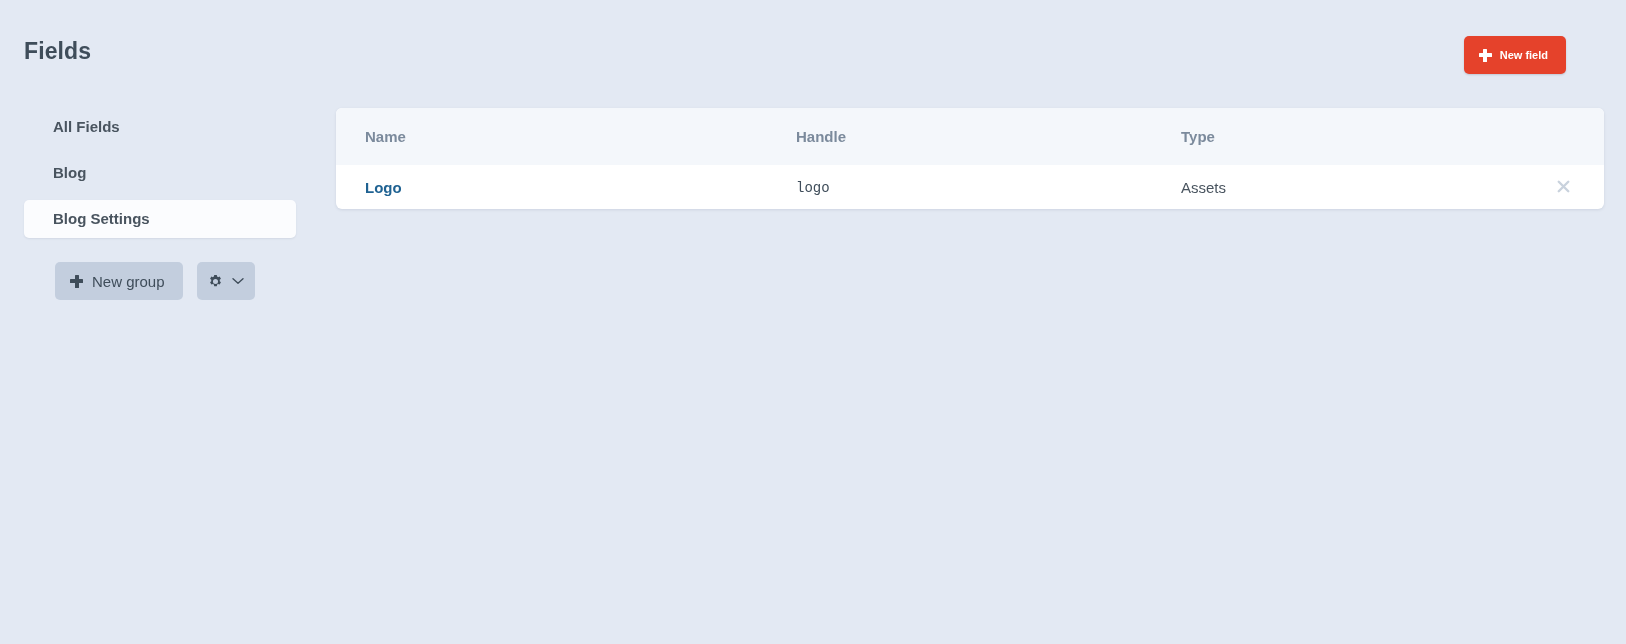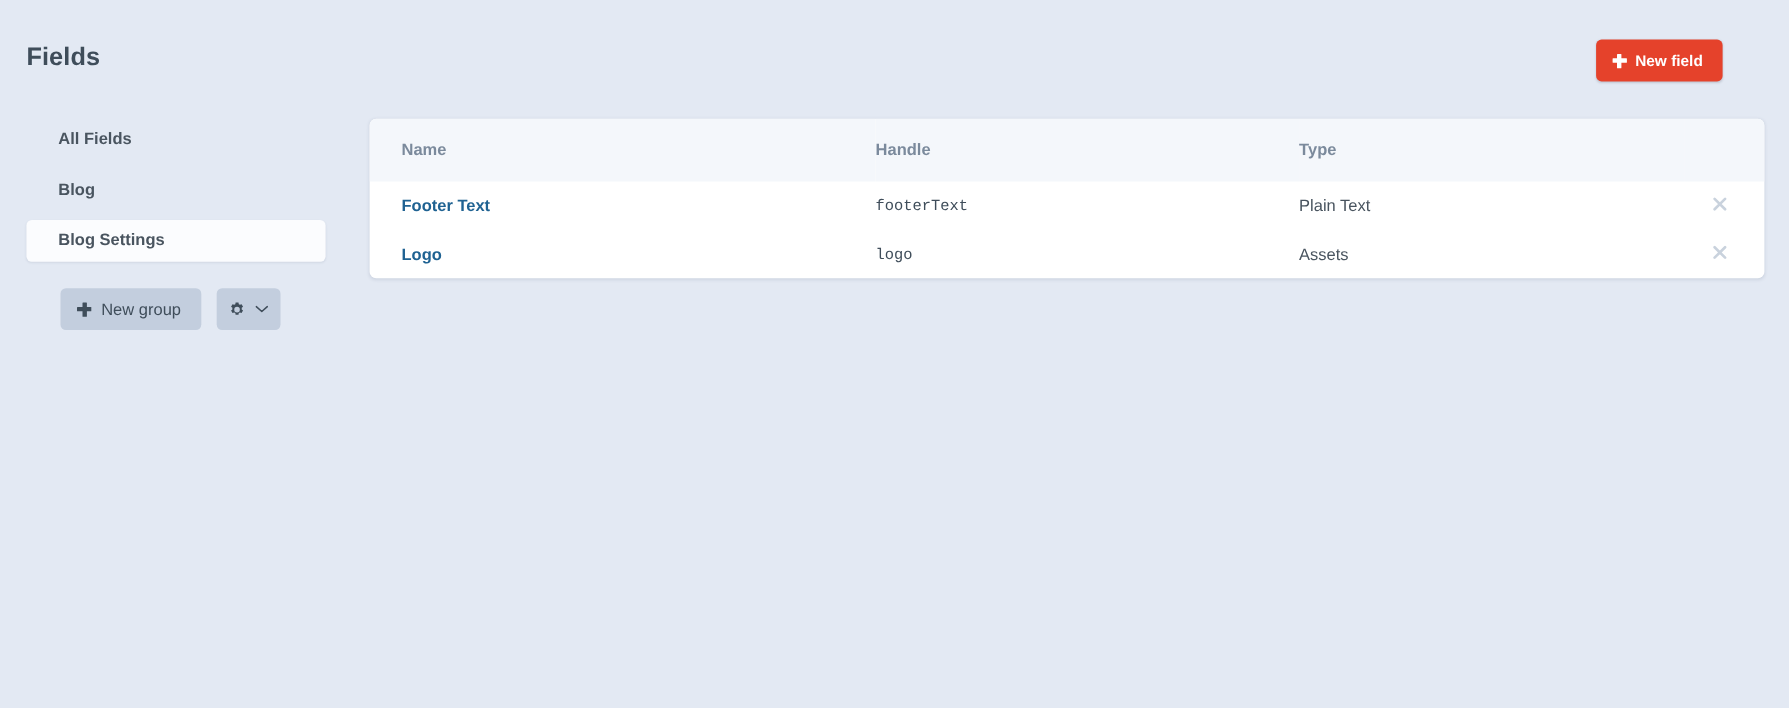--- a/index.html
+++ b/index.html
@@ -45,21 +45,21 @@
     position: absolute;
     right: 24px;
     top: 36px;
     height: 38px;
     padding: 0 18px 0 15px;
     background: #e5422b;
     border: none;
     border-radius: 5px;
     color: #ffffff;
     font-family: "Liberation Sans", sans-serif;
-    font-size: 14px;
+    font-size: 11px;
     font-weight: bold;
     display: flex;
     align-items: center;
     gap: 8px;
     cursor: pointer;
     box-shadow: 0 1px 2px rgba(40, 50, 70, 0.18);
   }
 
   .plus-icon {
     display: inline-block;
@@ -269,38 +269,20 @@
     <table class="fields-table">
       <thead>
         <tr>
           <th class="col-name">Name</th>
           <th class="col-handle">Handle</th>
           <th class="col-type">Type</th>
           <th class="col-action"></th>
         </tr>
       </thead>
       <tbody>
-        <tr class="row-first">
-          <td class="col-name">
-            <a class="field-link">Footer Text</a>
-          </td>
-          <td class="col-handle">
-            <span class="handle-code">footerText</span>
-          </td>
-          <td class="col-type">
-            <span class="type-text">Plain Text</span>
-          </td>
-          <td class="col-action delete-cell">
-            <span class="x-icon">
-              <svg width="13" height="13" viewBox="0 0 12 12" aria-hidden="true">
-                <path d="M1.6 1.6 L10.4 10.4 M10.4 1.6 L1.6 10.4" fill="none" stroke="currentColor" stroke-width="2.2" stroke-linecap="round"></path>
-              </svg>
-            </span>
-          </td>
-        </tr>
         <tr>
           <td class="col-name">
             <a class="field-link">Logo</a>
           </td>
           <td class="col-handle">
             <span class="handle-code">logo</span>
           </td>
           <td class="col-type">
             <span class="type-text">Assets</span>
           </td>

